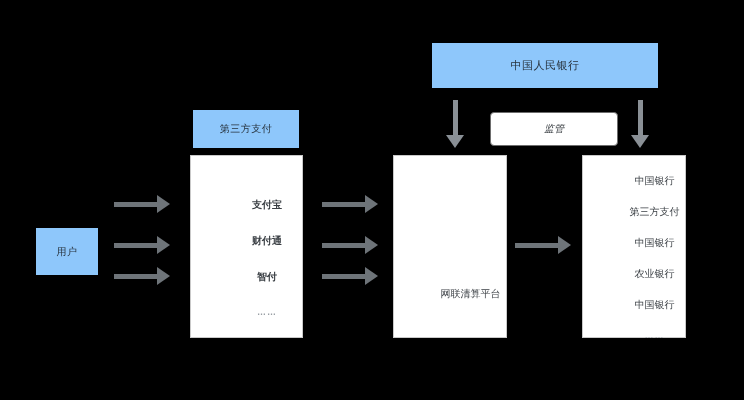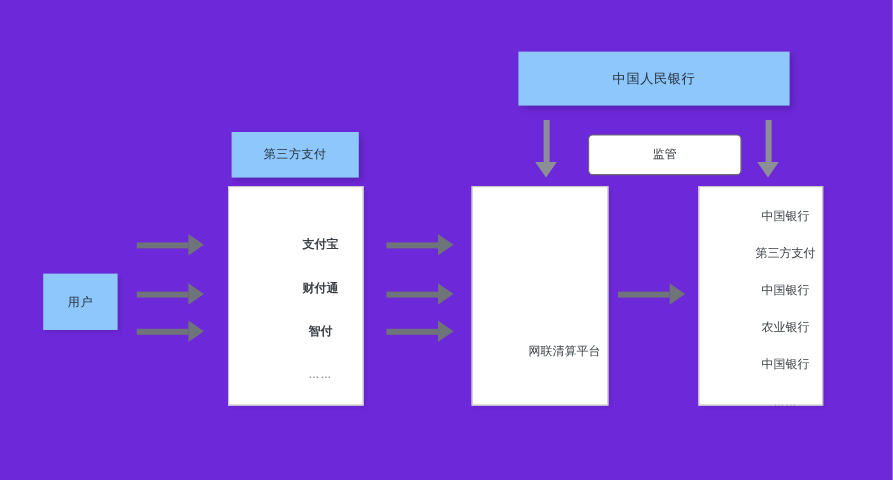--- a/index.html
+++ b/index.html
@@ -7,21 +7,21 @@
     padding: 0;
     background: #ffffff;
   }
   body {
     font-family: "Liberation Sans", "DejaVu Sans", sans-serif;
   }
   #stage {
     position: relative;
     width: 744px;
     height: 400px;
-    background: #6d28d9;
+    background: #000000;
     overflow: hidden;
   }
 
   
   .blue-box {
     position: absolute;
     background: #8ec7fb;
     box-shadow: 3px 3px 5px rgba(0,0,0,0.18);
     display: flex;
     align-items: center;
@@ -62,20 +62,21 @@
     height: 34px;
     border: 1px solid #6d6d6d;
     border-radius: 4px;
     background: #ffffff;
     display: flex;
     align-items: center;
     justify-content: center;
     font-size: 10px;
     color: #33383d;
     box-sizing: border-box;
+    font-style: italic;
   }
 
   
   .column {
     position: absolute;
     top: 155px;
     border: 1px solid #c9c9c9;
     background: #ffffff;
     box-shadow: 2px 2px 3px rgba(0,0,0,0.07);
     box-sizing: border-box;

